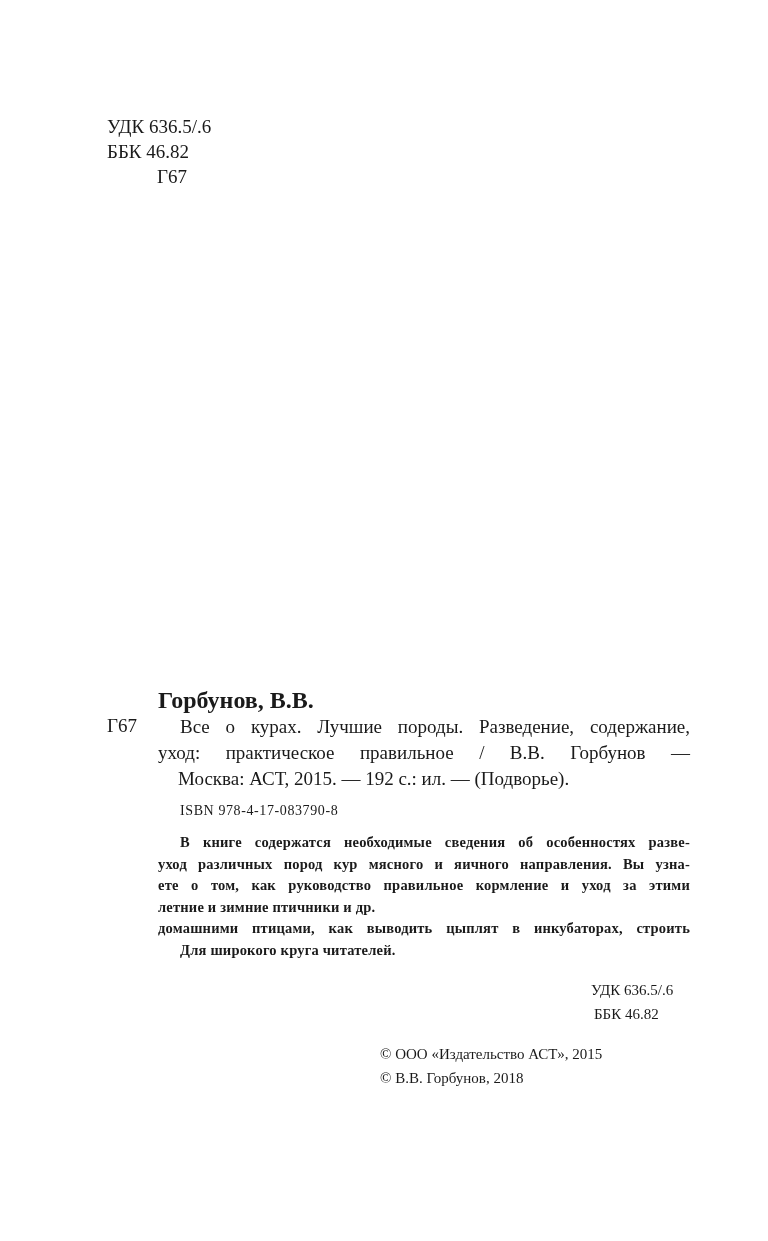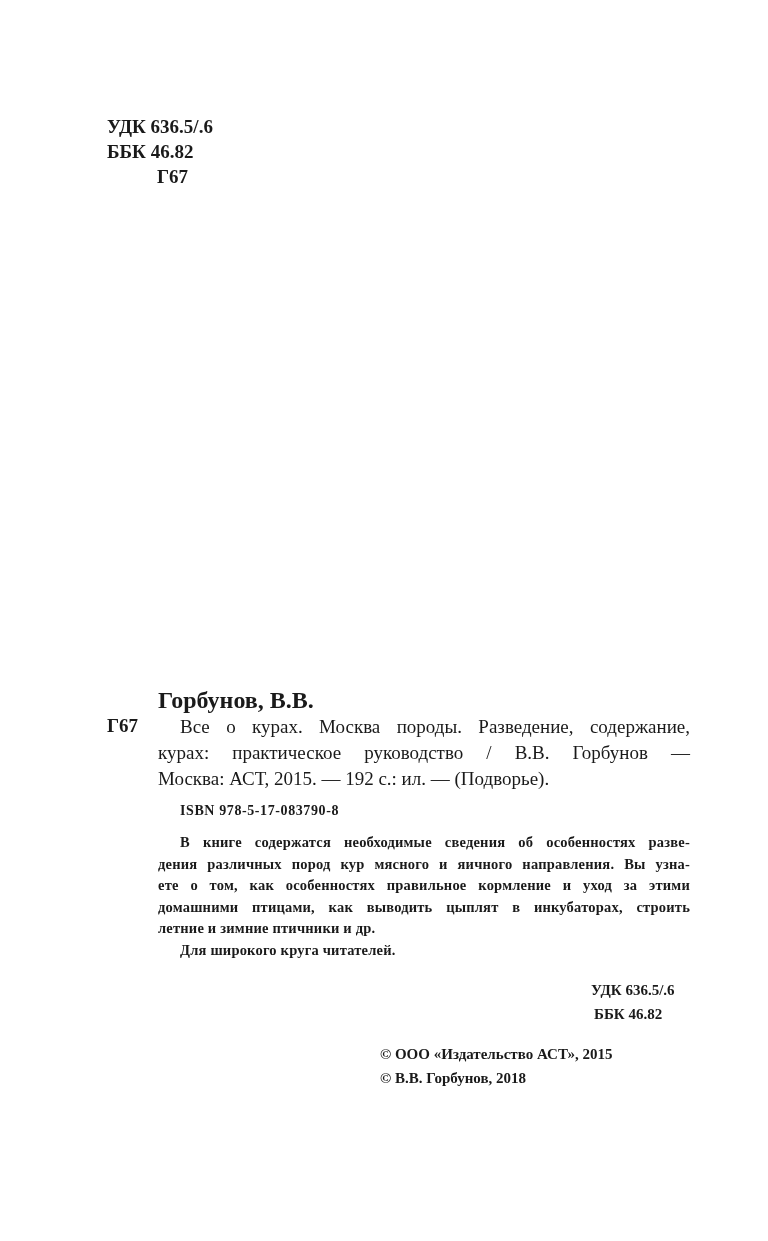--- a/index.html
+++ b/index.html
@@ -8,21 +8,21 @@
       background: #ffffff;
     }
     body {
       width: 768px;
       height: 1241px;
       position: relative;
       overflow: hidden;
       font-family: "Liberation Serif", "DejaVu Serif", serif;
       color: #1a1a1a;
     }
-    .abs { position: absolute; white-space: nowrap; font-weight: bold; }
+    .abs { position: absolute; white-space: nowrap; }
 
     
     .top-cls {
       left: 107px;
       top: 114px;
       font-size: 19px;
       line-height: 25px;
     }
     .top-cls .line { display: block; }
     .top-cls .g67 { padding-left: 50px; }
@@ -49,21 +49,21 @@
       font-size: 19px;
       line-height: 26px;
     }
     .title-block .tline {
       display: block;
       text-align: justify;
       text-align-last: justify;
       white-space: nowrap;
     }
     .title-block .tline.first { text-indent: 22px; }
-    .title-block .tline.last { text-align-last: left; }
+    .title-block .tline.last { text-align-last: left; margin-left: 20px; }
 
     .isbn {
       left: 180px;
       top: 802px;
       font-size: 14px;
       letter-spacing: 0.6px;
       line-height: 18px;
     }
 
     .annotation {
@@ -107,33 +107,33 @@
   <span class="line">УДК 636.5/.6</span>
   <span class="line">ББК 46.82</span>
   <span class="line g67">Г67</span>
 </div>
 
 <div class="abs author">Горбунов, В.В.</div>
 
 <div class="abs cutter">Г67</div>
 
 <div class="title-block">
-  <span class="tline first">Все о курах. Москва породы. Разведение, содержание,</span>
-  <span class="tline">курах: практическое руководство / В.В. Горбунов —</span>
+  <span class="tline first">Все о курах. Лучшие породы. Разведение, содержание,</span>
+  <span class="tline">уход: практическое правильное / В.В. Горбунов —</span>
   <span class="tline last">Москва: АСТ, 2015. — 192 с.: ил. — (Подворье).</span>
 </div>
 
-<div class="abs isbn">ISBN  978-5-17-083790-8</div>
+<div class="abs isbn">ISBN  978-4-17-083790-8</div>
 
 <div class="annotation">
   <span class="aline indent">В книге содержатся необходимые сведения об особенностях разве-</span>
-  <span class="aline">дения различных пород кур мясного и яичного направления. Вы узна-</span>
-  <span class="aline">ете о том, как особенностях правильное кормление и уход за этими</span>
+  <span class="aline">уход различных пород кур мясного и яичного направления. Вы узна-</span>
+  <span class="aline">ете о том, как руководство правильное кормление и уход за этими</span>
+  <span class="aline last">летние и зимние птичники и др.</span>
   <span class="aline">домашними птицами, как выводить цыплят в инкубаторах, строить</span>
-  <span class="aline last">летние и зимние птичники и др.</span>
   <span class="aline indent last">Для широкого круга читателей.</span>
 </div>
 
 <div class="abs bottom-cls udk-bottom">УДК 636.5/.6</div>
 <div class="abs bottom-cls bbk-bottom">ББК 46.82</div>
 
 <div class="abs copyright copy1">© ООО «Издательство АСТ», 2015</div>
 <div class="abs copyright copy2">© В.В. Горбунов, 2018</div>
 
 </body></html>

